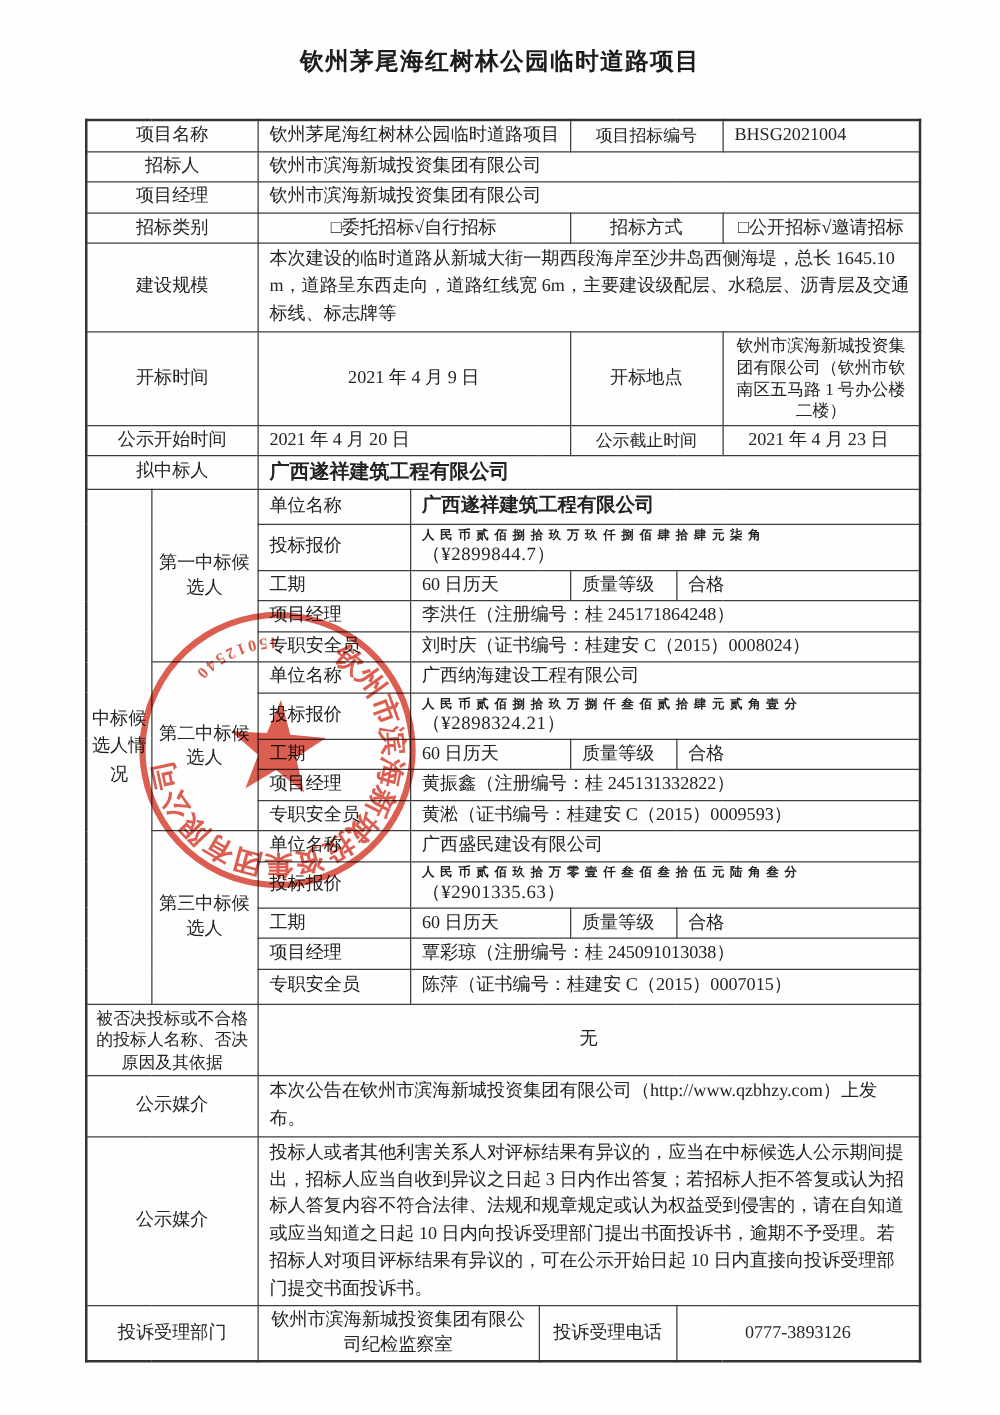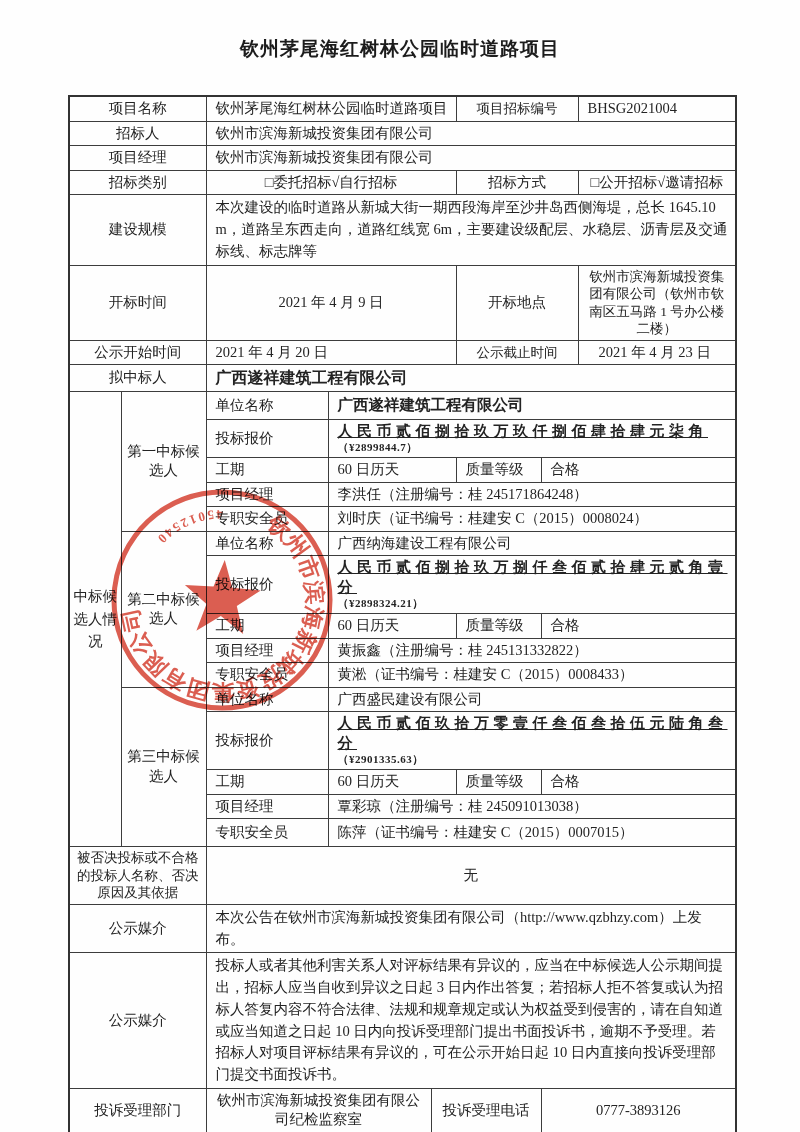--- a/index.html
+++ b/index.html
@@ -11,22 +11,22 @@
   .title2{top:68px;font-size:18px;letter-spacing:2px;}
   table.doc{position:absolute;left:68px;top:95px;width:667px;border-collapse:collapse;
             table-layout:fixed;font-size:14.5px;line-height:1.35;}
   td{border:1px solid #3d3d3d;padding:2px 6px;vertical-align:middle;word-break:break-all;}
   table.doc{border:2px solid #333;}
   .lab{text-align:center;padding:2px 3px;}
   .val{text-align:left;padding-left:9px;}
   .ctr{text-align:center;}
   .winner{font-weight:bold;font-size:16px;}
   .unitbig{font-weight:bold;font-size:15.5px;}
-  .price-cn{font-weight:bold;font-size:15px;letter-spacing:4.5px;line-height:1.3;text-decoration:underline;}
-  .price-num{font-weight:bold;font-size:11px;letter-spacing:.5px;line-height:1.25;}
+  .price-cn{font-weight:bold;font-size:10px;letter-spacing:4.5px;line-height:1.3;}
+  .price-num{font-weight:normal;font-size:15px;letter-spacing:.5px;line-height:1.25;}
   .small{font-size:13.5px;line-height:1.3;}
   .vert{line-height:1.55;padding:4px 1px;}
   .just{line-height:1.5;font-family:Liberation Serif, serif;}
   .seal{position:absolute;left:100px;top:478px;opacity:.82;mix-blend-mode:multiply;}
   .seal text{font-family:"Liberation Serif","DejaVu Serif",serif;font-weight:bold;}
 </style>
 </head>
 <body>
 
 <div class="page">
@@ -131,21 +131,21 @@
         <td colspan="2" class="val">60 日历天</td>
         <td class="val">质量等级</td>
         <td colspan="2" class="val">合格</td>
       </tr>
       <tr style="height:23px">
         <td class="val">项目经理</td>
         <td colspan="5" class="val">黄振鑫（注册编号：桂 245131332822）</td>
       </tr>
       <tr style="height:23px">
         <td class="val">专职安全员</td>
-        <td colspan="5" class="val">黄淞（证书编号：桂建安 C（2015）0008433）</td>
+        <td colspan="5" class="val">黄淞（证书编号：桂建安 C（2015）0009593）</td>
       </tr>
 
       <tr style="height:23px">
         <td rowspan="5" class="lab">第三中标候选人</td>
         <td class="val">单位名称</td>
         <td colspan="5" class="val">广西盛民建设有限公司</td>
       </tr>
       <tr style="height:32px">
         <td class="val">投标报价</td>
         <td colspan="5" class="val">

